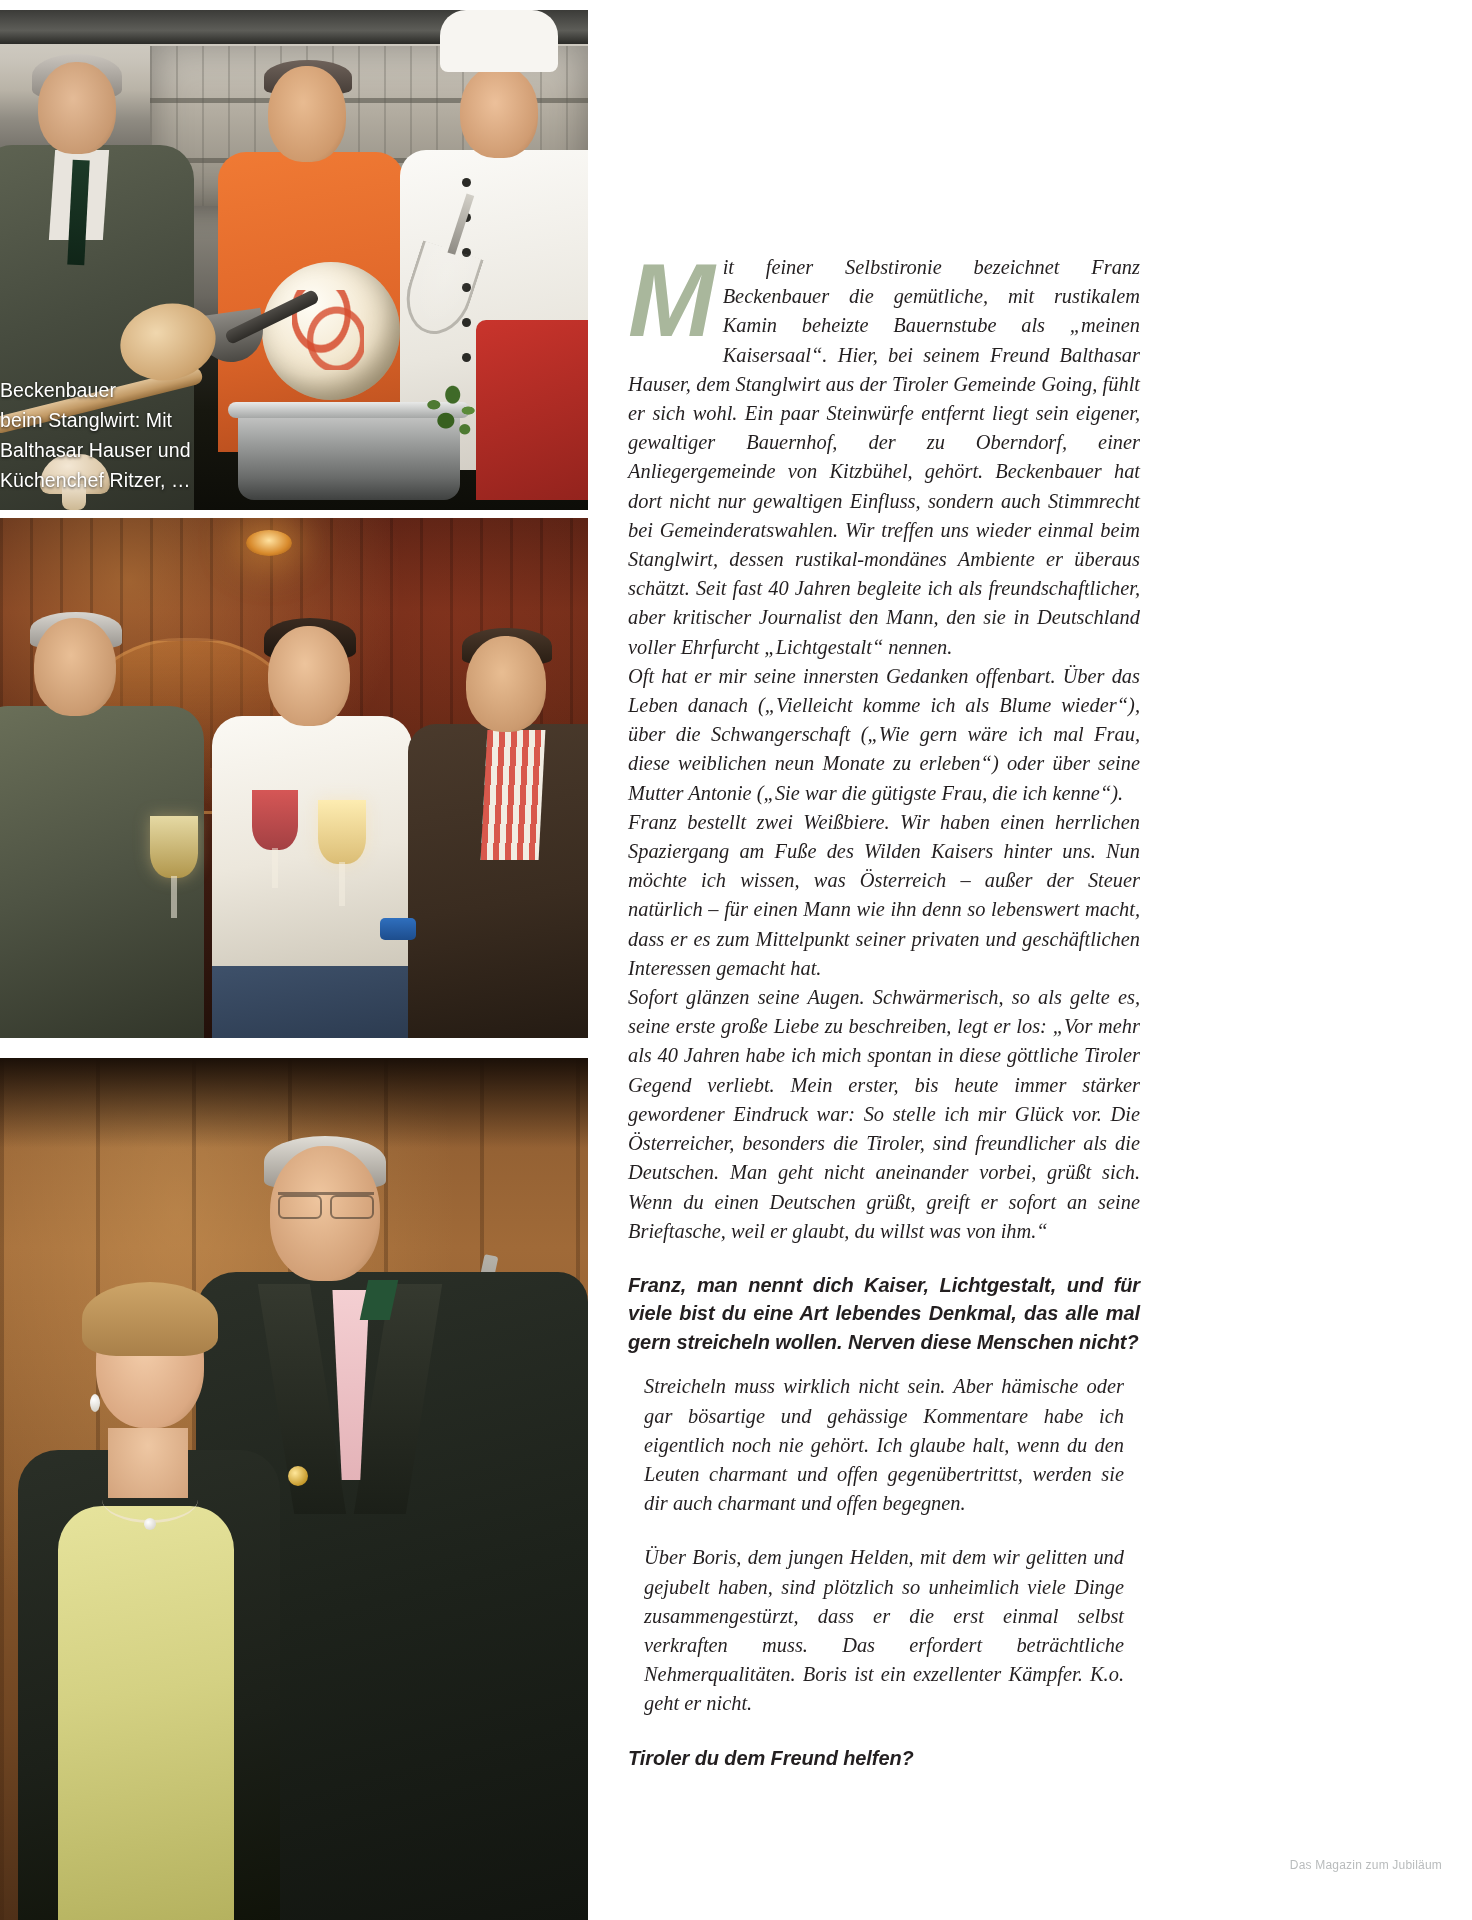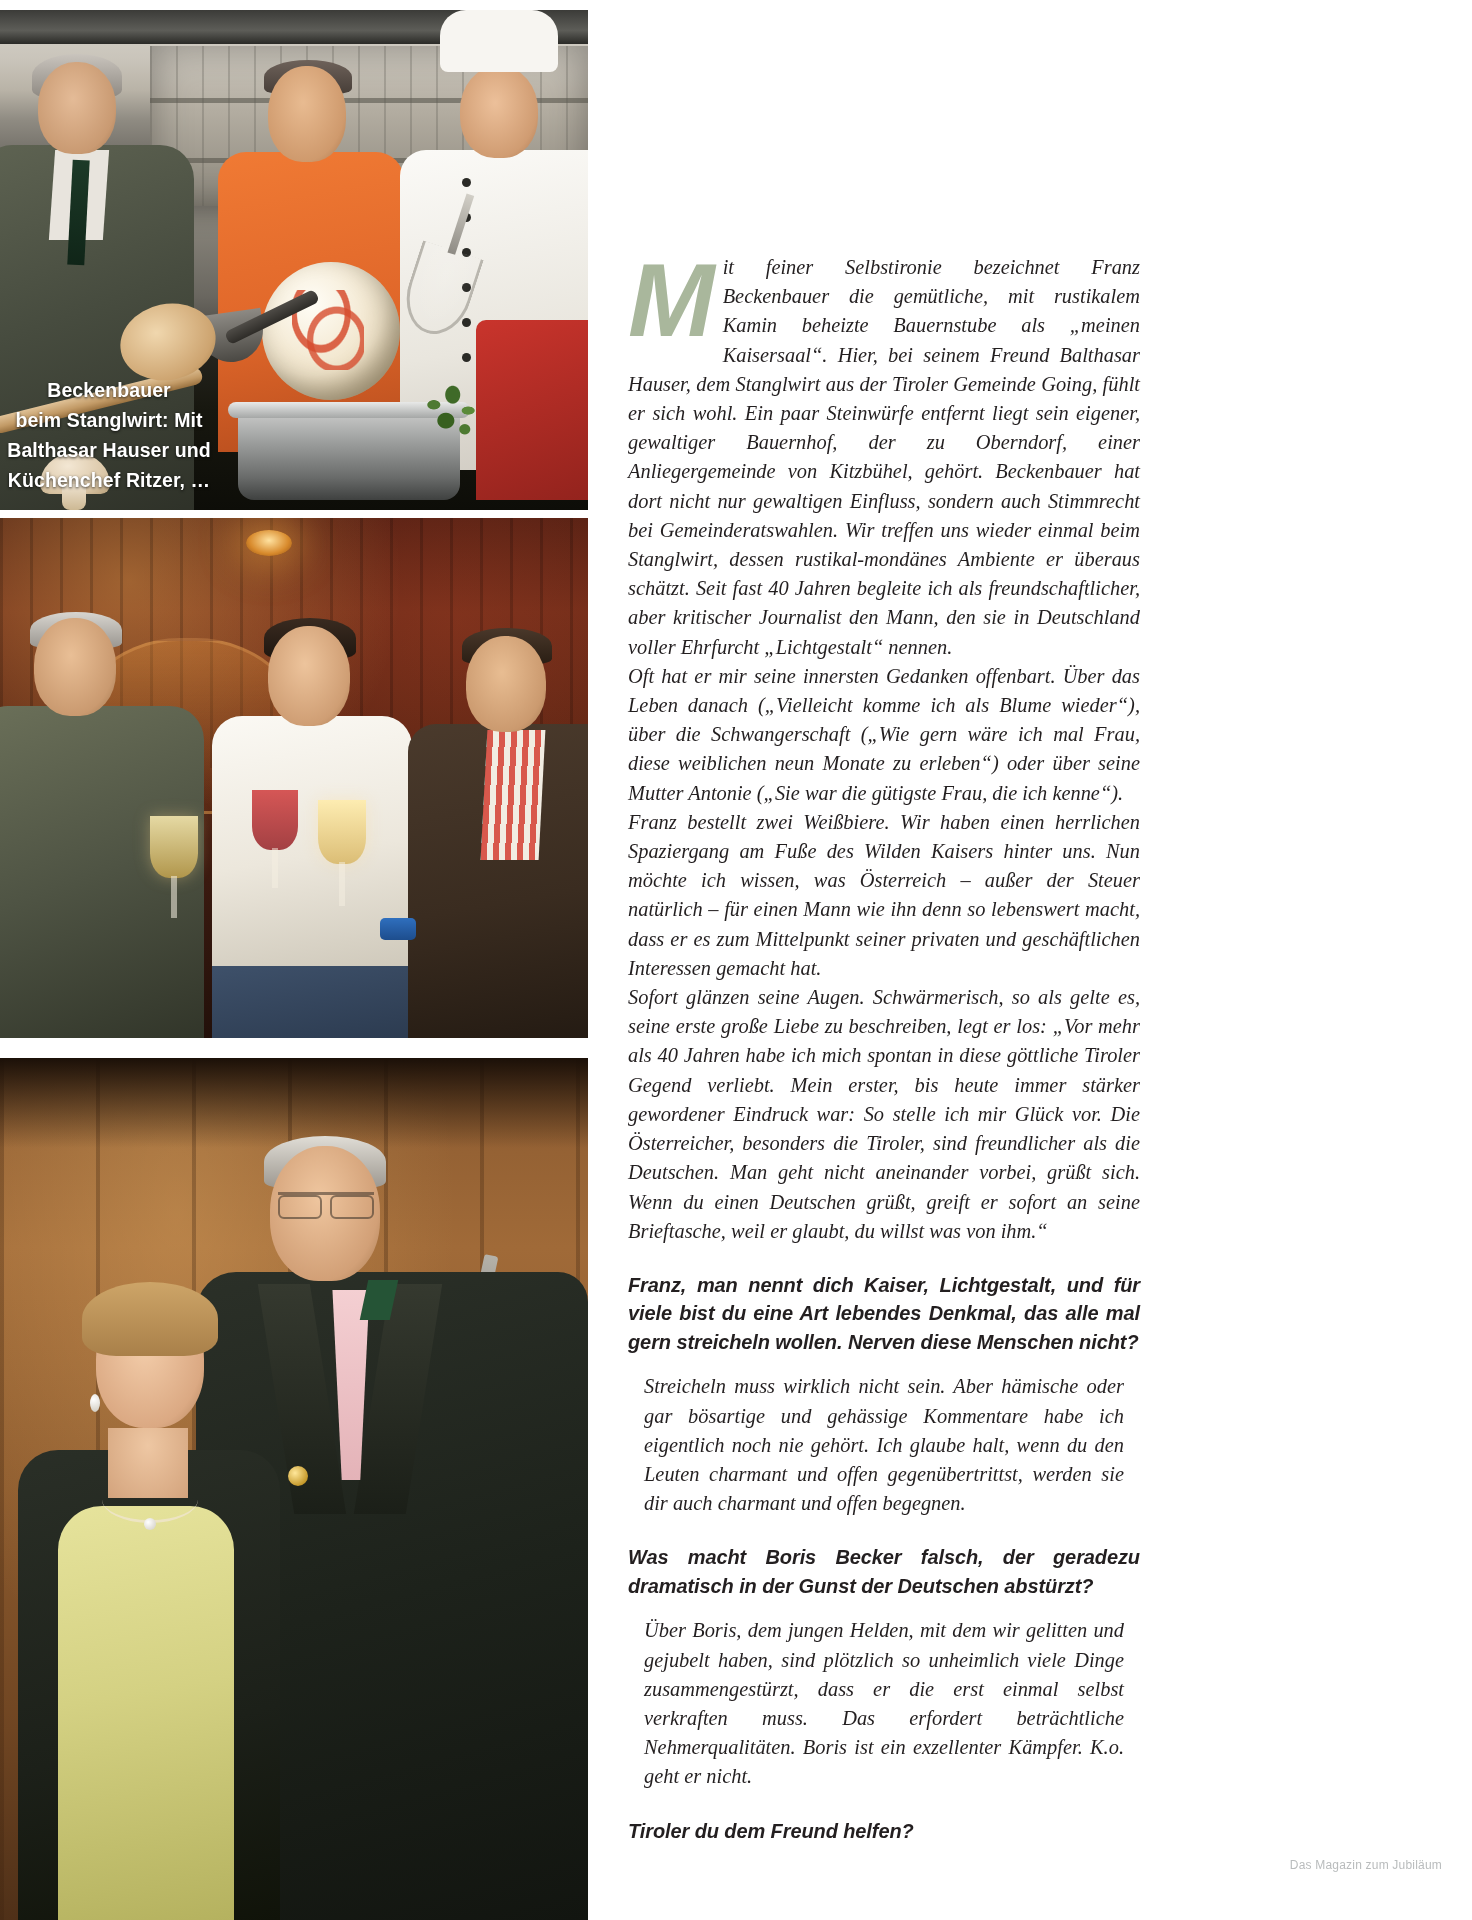--- a/index.html
+++ b/index.html
@@ -456,21 +456,21 @@
     position: absolute;
     color: #ffffff;
     font-family: "Liberation Sans", sans-serif;
     font-size: 19.5px;
     line-height: 30px;
     letter-spacing: .1px;
     text-shadow: 0 1px 3px rgba(0,0,0,.8);
     z-index: 5;
     white-space: pre-line;
   }
-  .caption-1 { left: 0;   top: 365px;  width: 218px; text-align: center; font-weight: bold; }
+  .caption-1 { left: 0;   top: 365px;  width: 218px; text-align: left; }
 
   
   .text-col {
     position: absolute;
     left: 628px;
     top: 253px;
     width: 512px;
     font-style: italic;
   }
   .body-p {
@@ -637,21 +637,20 @@
     <p class="body-p">Oft hat er mir seine innersten Gedanken offenbart. Über das Leben danach („Vielleicht komme ich als Blume wieder“), über die Schwangerschaft („Wie gern wäre ich mal Frau, diese weiblichen neun Monate zu erleben“) oder über seine Mutter Antonie („Sie war die gütigste Frau, die ich kenne“).</p>
     <p class="body-p">Franz bestellt zwei Weißbiere. Wir haben einen herrlichen Spaziergang am Fuße des Wilden Kaisers hinter uns. Nun möchte ich wissen, was Österreich – außer der Steuer natürlich – für einen Mann wie ihn denn so lebenswert macht, dass er es zum Mittelpunkt seiner privaten und geschäftlichen Interessen gemacht hat.</p>
     <p class="body-p">Sofort glänzen seine Augen. Schwärmerisch, so als gelte es, seine erste große Liebe zu beschreiben, legt er los: „Vor mehr als 40 Jahren habe ich mich spontan in diese göttliche Tiroler Gegend verliebt. Mein erster, bis heute immer stärker gewordener Eindruck war: So stelle ich mir Glück vor. Die Österreicher, besonders die Tiroler, sind freundlicher als die Deutschen. Man geht nicht aneinander vorbei, grüßt sich. Wenn du einen Deutschen grüßt, greift er sofort an seine Brieftasche, weil er glaubt, du willst was von ihm.“</p>
 
     <div class="qa-block">
       <p class="qa-q">Franz, man nennt dich Kaiser, Lichtgestalt, und für viele bist du eine Art lebendes Denkmal, das alle mal gern streicheln wollen. Nerven diese Menschen nicht?</p>
       <p class="qa-a">Streicheln muss wirklich nicht sein. Aber hämische oder gar bösartige und gehässige Kommentare habe ich eigentlich noch nie gehört. Ich glaube halt, wenn du den Leuten charmant und offen gegenübertrittst, werden sie dir auch charmant und offen begegnen.</p>
     </div>
 
     <div class="qa-block">
-      <p class="qa-q">Was macht Boris Becker falsch, der geradezu dramatisch in der Gunst der Deutschen abstürzt?</p>
       <p class="qa-a">Über Boris, dem jungen Helden, mit dem wir gelitten und gejubelt haben, sind plötzlich so unheimlich viele Dinge zusammengestürzt, dass er die erst einmal selbst verkraften muss. Das erfordert beträchtliche Nehmerqualitäten. Boris ist ein exzellenter Kämpfer. K.o. geht er nicht.</p>
     </div>
 
     <div class="qa-block">
       <p class="qa-q">Tiroler du dem Freund helfen?</p>
     </div>
 
   </div>
 
   <div class="footer">Das Magazin zum Jubiläum</div>

